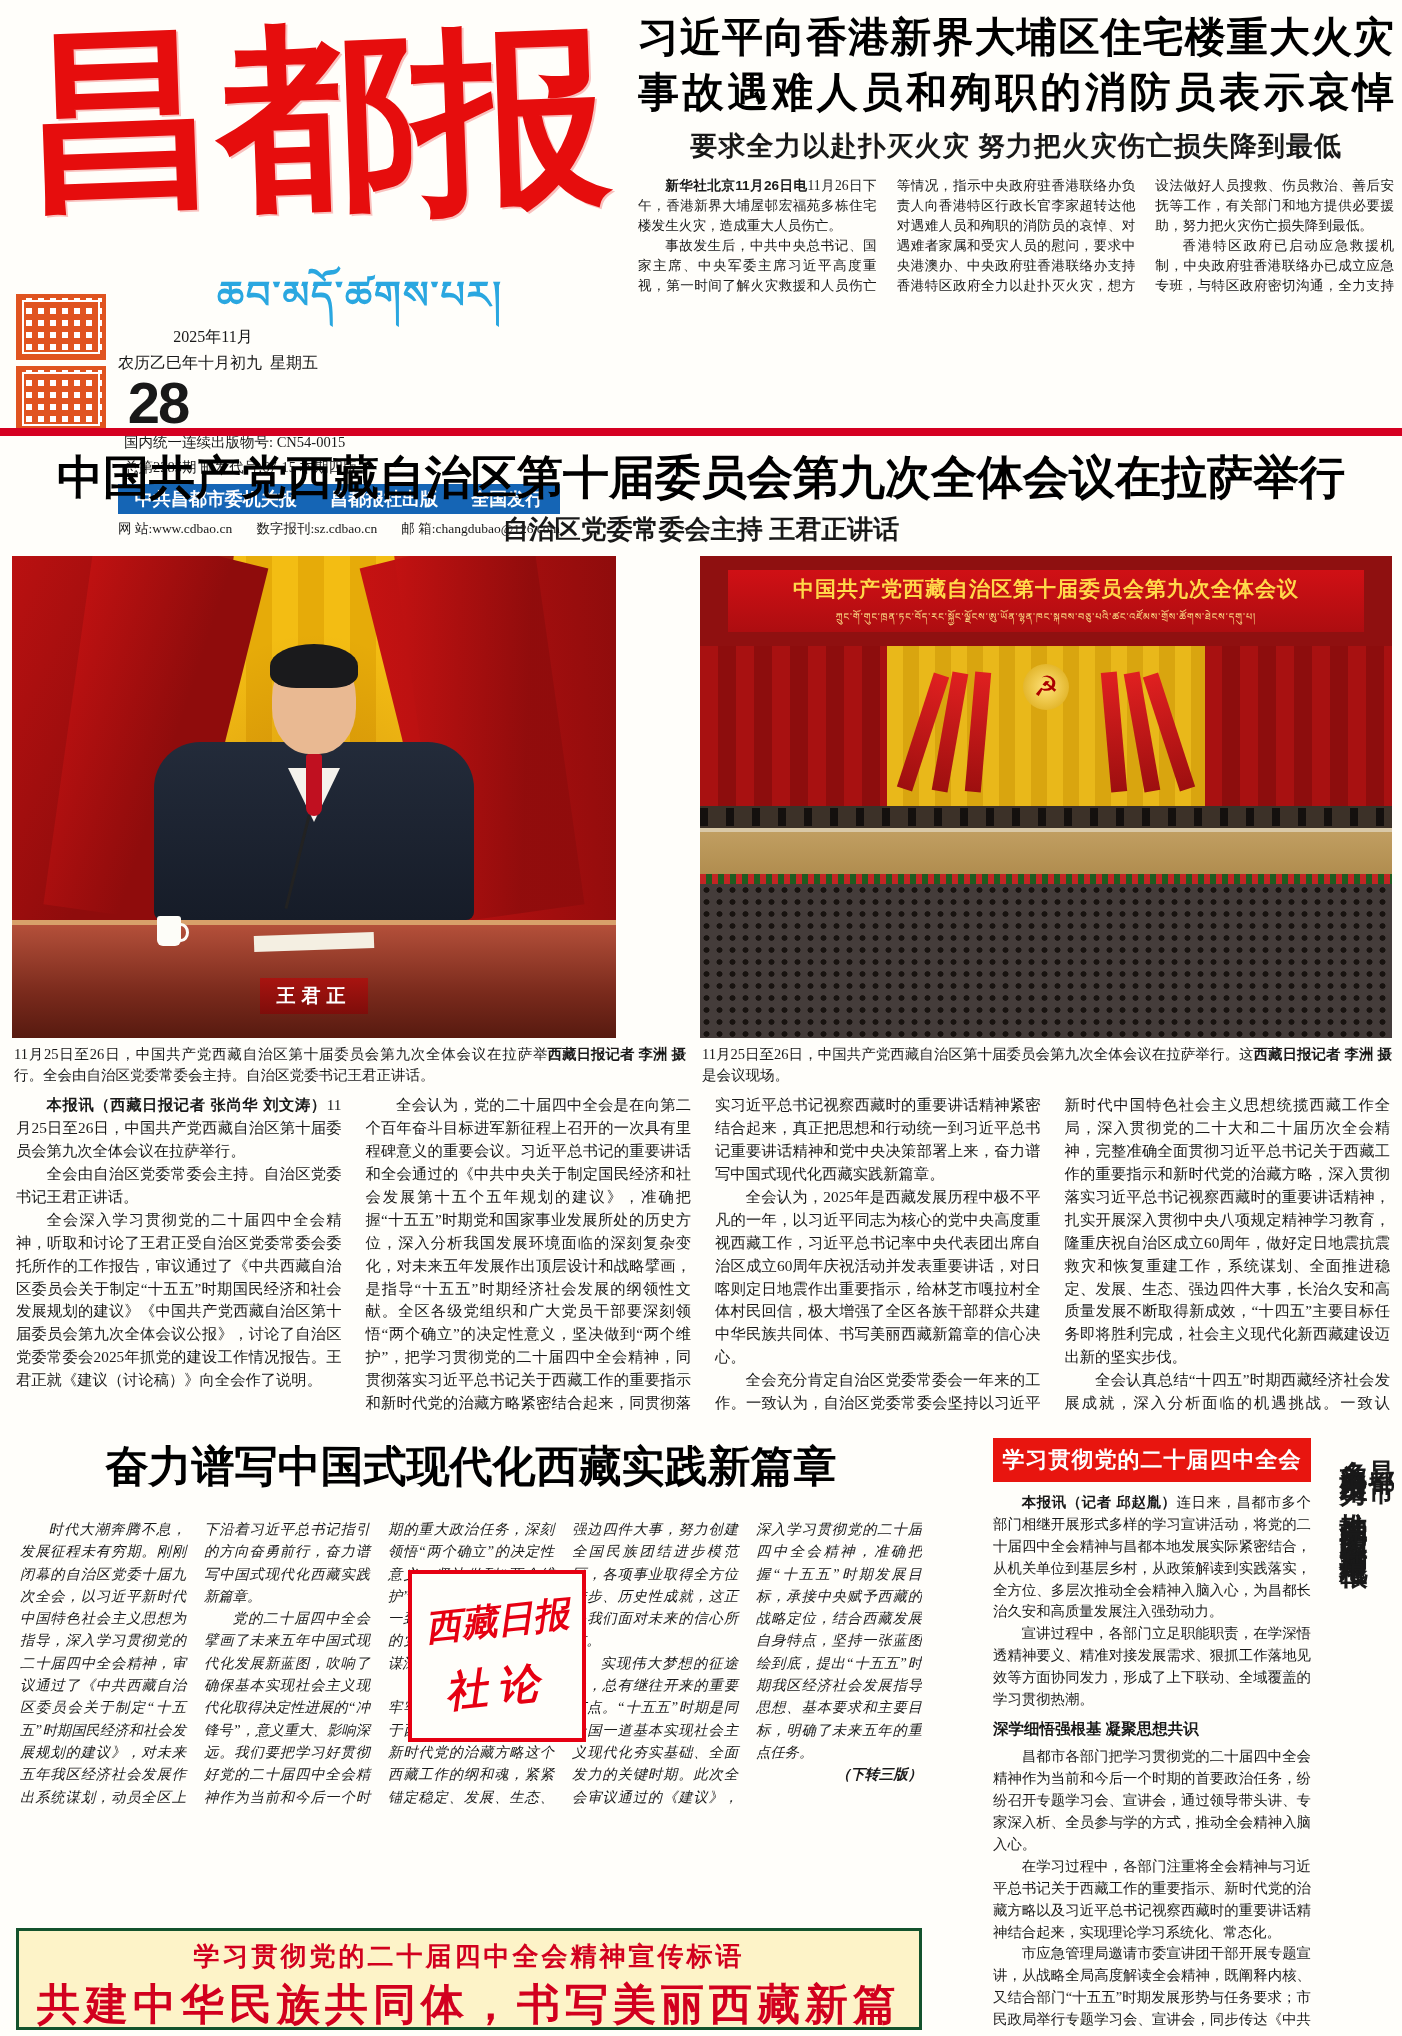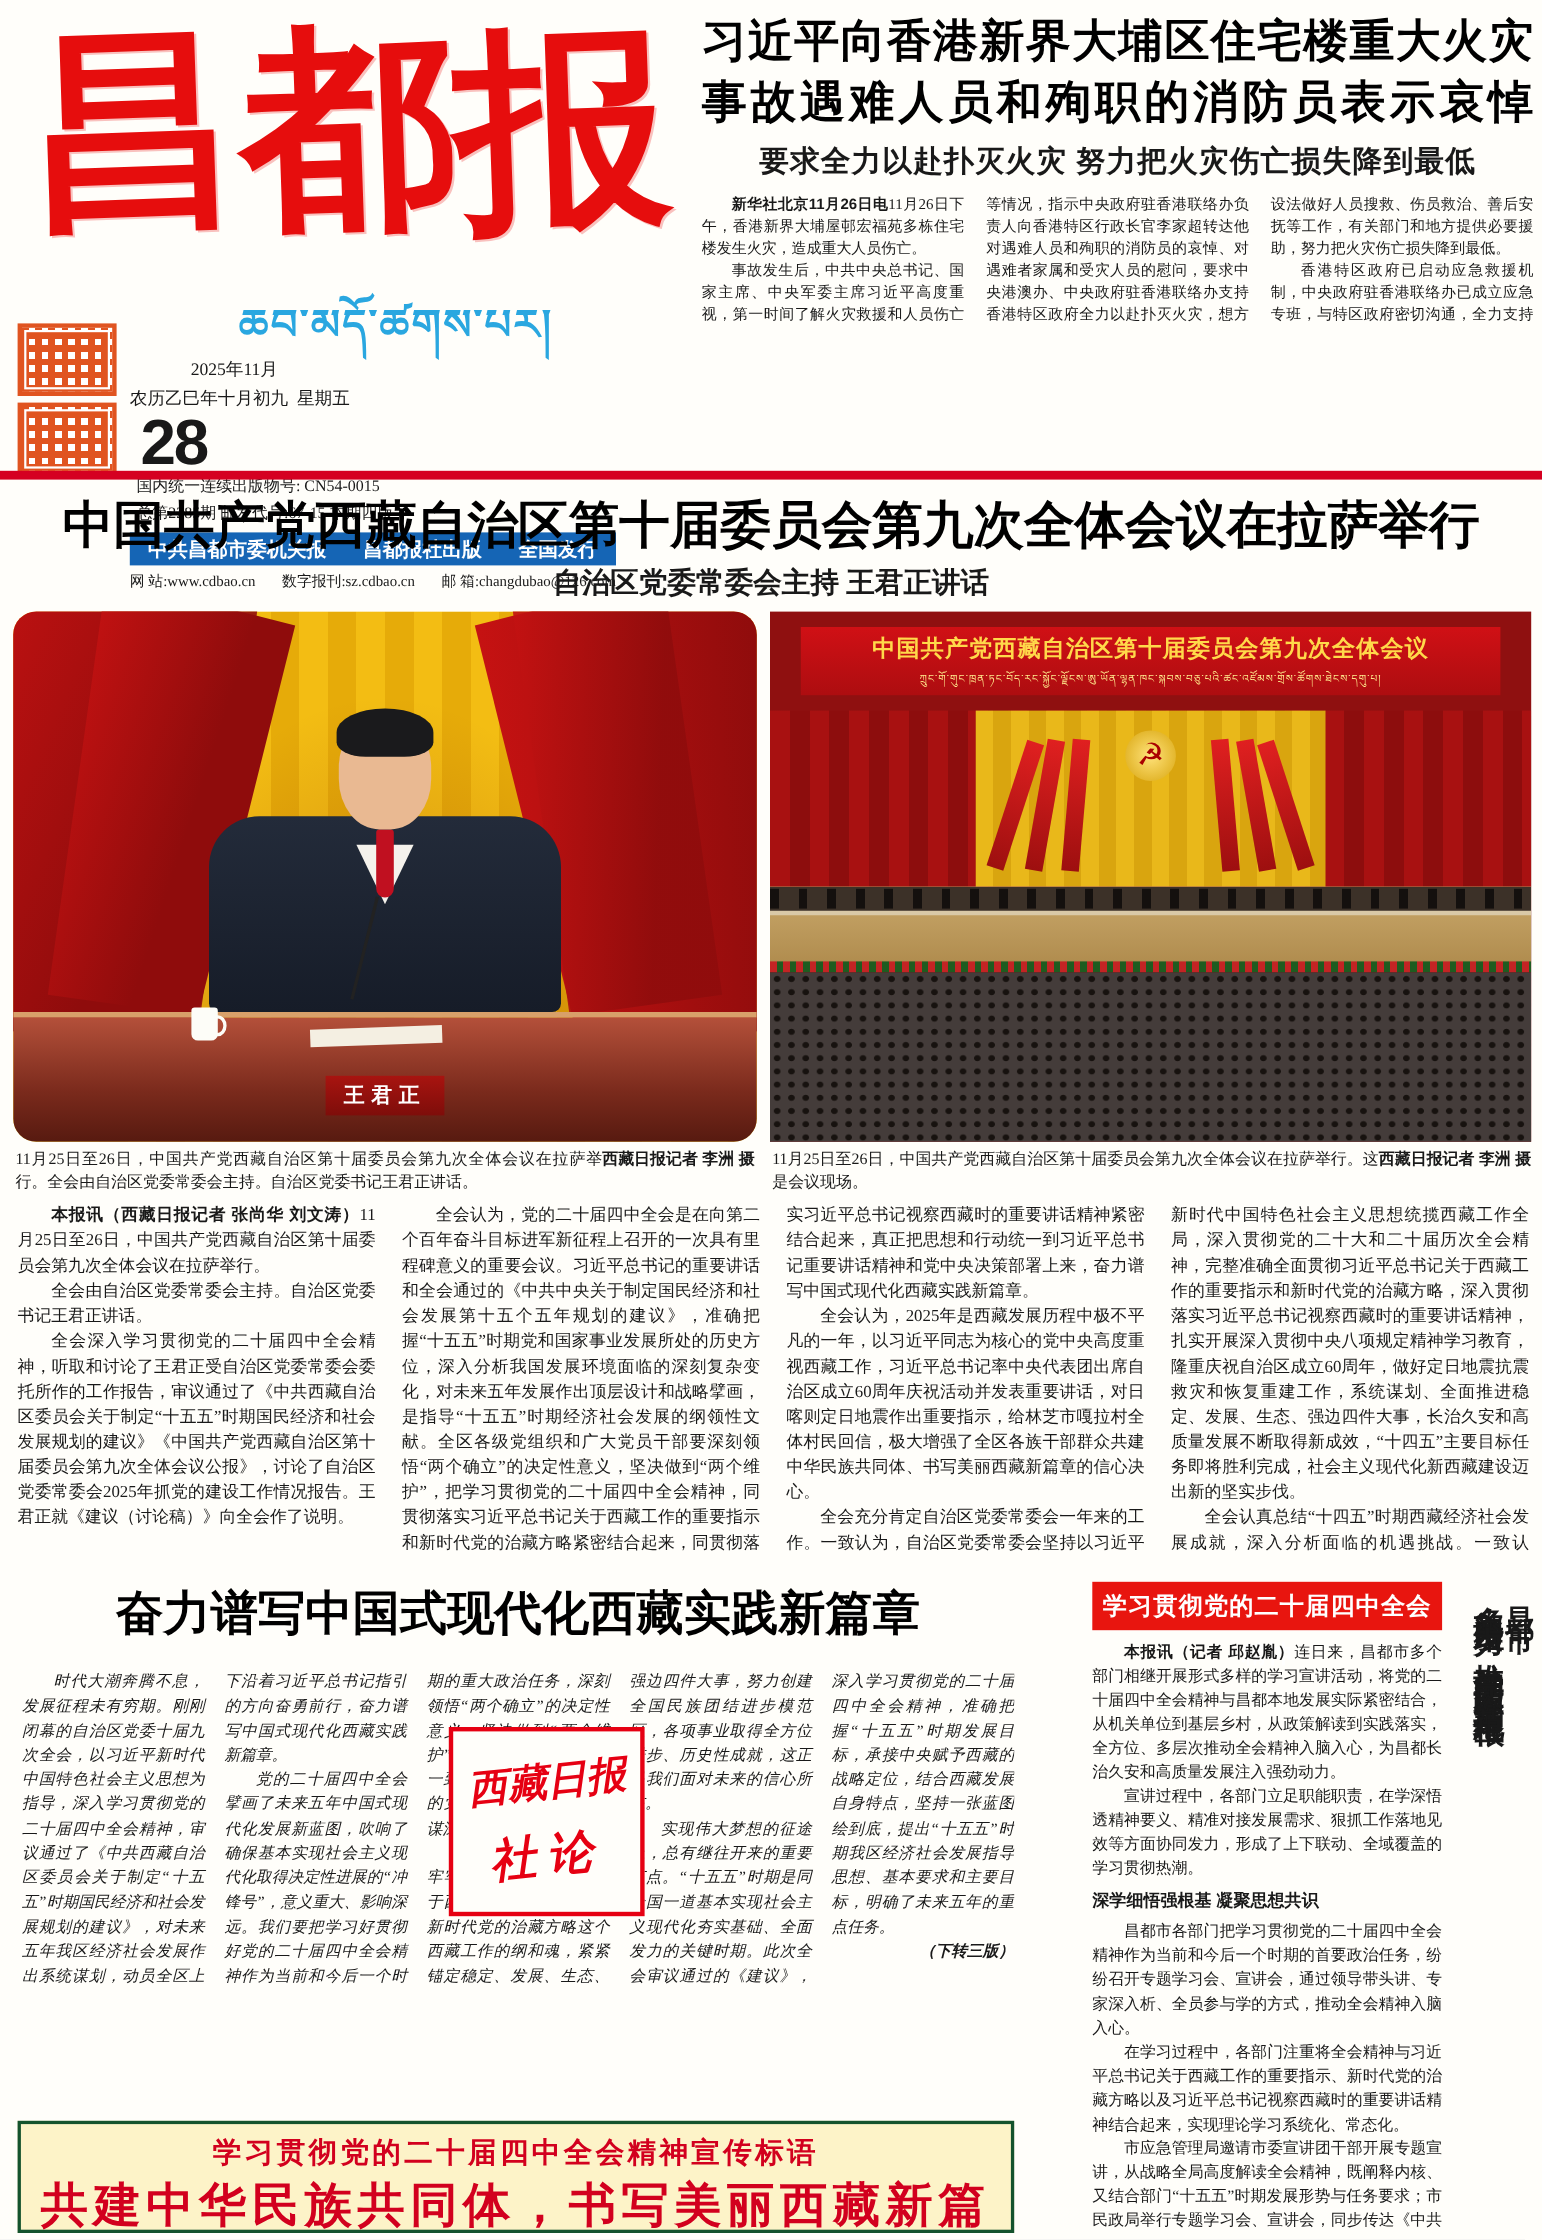--- a/index.html
+++ b/index.html
@@ -47,24 +47,24 @@
   .red-rule { position:absolute; left:0; top:428px; width:1402px; height:8px; background:#d50021; }
 
   
   .plenum-headline { position:absolute; left:8px; top:447px; width:1386px; text-align:center;
     font-family:"Liberation Sans","DejaVu Sans",sans-serif; font-weight:900; font-size:46px; color:#000; white-space:nowrap; }
   .plenum-subhead { position:absolute; left:8px; top:512px; width:1386px; text-align:center;
     font-weight:bold; font-size:26px; }
 
   
   .photo { position:absolute; top:556px; height:482px; overflow:hidden; }
-  .photo-left { left:12px; width:676px;
+  .photo-left { left:12px; width:604px;
     background: radial-gradient(ellipse at 50% 130%, rgba(110,10,5,.5), transparent 62%),
       repeating-linear-gradient(90deg,#f3bd13 0 26px,#e6ab09 26px 52px),
-      linear-gradient(#f6c927,#eab10e); border-radius: 21px; }
+      linear-gradient(#f6c927,#eab10e); }
   .flag { position:absolute; top:-30px; width:300px; height:420px; background:linear-gradient(100deg,#c61212,#8f0c0c 70%); }
   .flag.fl1 { left:-90px; transform:rotate(14deg); }
   .flag.fl2 { left:60px; top:-60px; width:140px; transform:rotate(8deg); opacity:.9; }
   .flag.fr1 { right:-90px; transform:rotate(-14deg); }
   .flag.fr2 { right:60px; top:-60px; width:140px; transform:rotate(-8deg); opacity:.9; }
   .speaker { position:absolute; left:50%; bottom:118px; transform:translateX(-50%); width:330px; height:270px; }
   .speaker .head { position:absolute; left:50%; top:0; transform:translateX(-50%); width:84px; height:104px;
     background:#e9b992; border-radius:46% 46% 44% 44%; }
   .speaker .hair { position:absolute; left:50%; top:-6px; transform:translateX(-50%); width:88px; height:44px;
     background:#1a1a1c; border-radius:50% 50% 30% 30%; }

